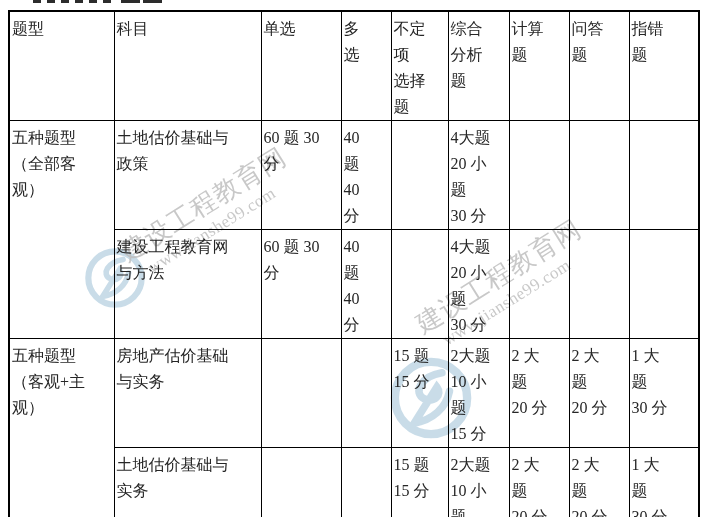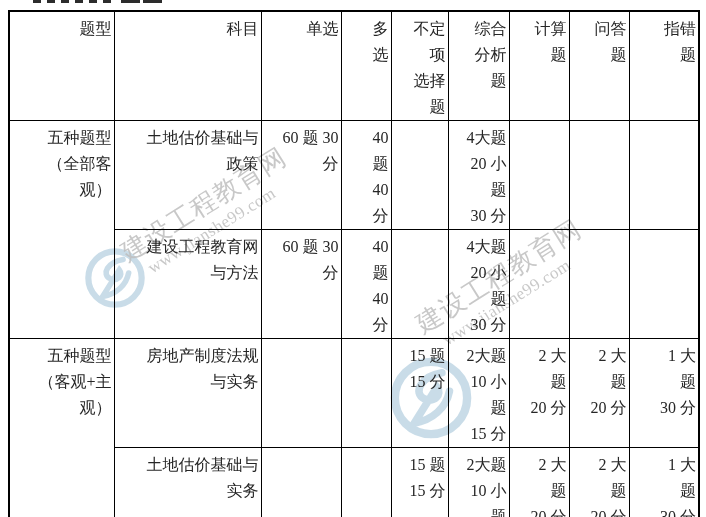--- a/index.html
+++ b/index.html
@@ -30,21 +30,21 @@
   .frag-bar2{position:absolute;left:110px;top:0;width:19px;height:3px;background:#2c2c2c;}
 
   
   table.exam{
     position:absolute;left:8px;top:10px;z-index:1;
     width:690px;border-collapse:collapse;table-layout:fixed;
     border:2px solid #000;background:transparent;
   }
   table.exam th,table.exam td{
     border:1px solid #000;
-    vertical-align:top;text-align:right;
+    vertical-align:top;text-align:left;
     font-size:16px;line-height:26px;font-weight:normal;
     padding:4px 2px 0 2px;
     white-space:pre-line;
     overflow:hidden;
   }
 </style>
 </head>
 <body>
 
 <div class="page">
@@ -156,21 +156,21 @@
 30 分</td>
       <td></td>
       <td></td>
       <td></td>
     </tr>
 
     <tr style="height:100px">
       <td rowspan="2">五种题型
 （客观+主
 观）</td>
-      <td>房地产制度法规
+      <td>房地产估价基础
 与实务</td>
       <td></td>
       <td></td>
       <td>15 题
 15 分</td>
       <td>2大题
 10 小
 题
 15 分</td>
       <td>2 大

